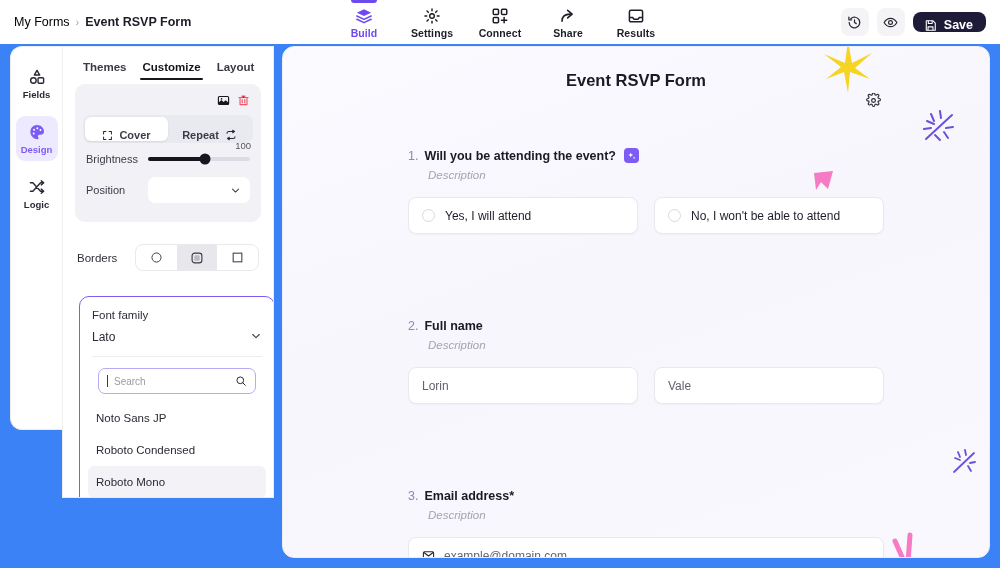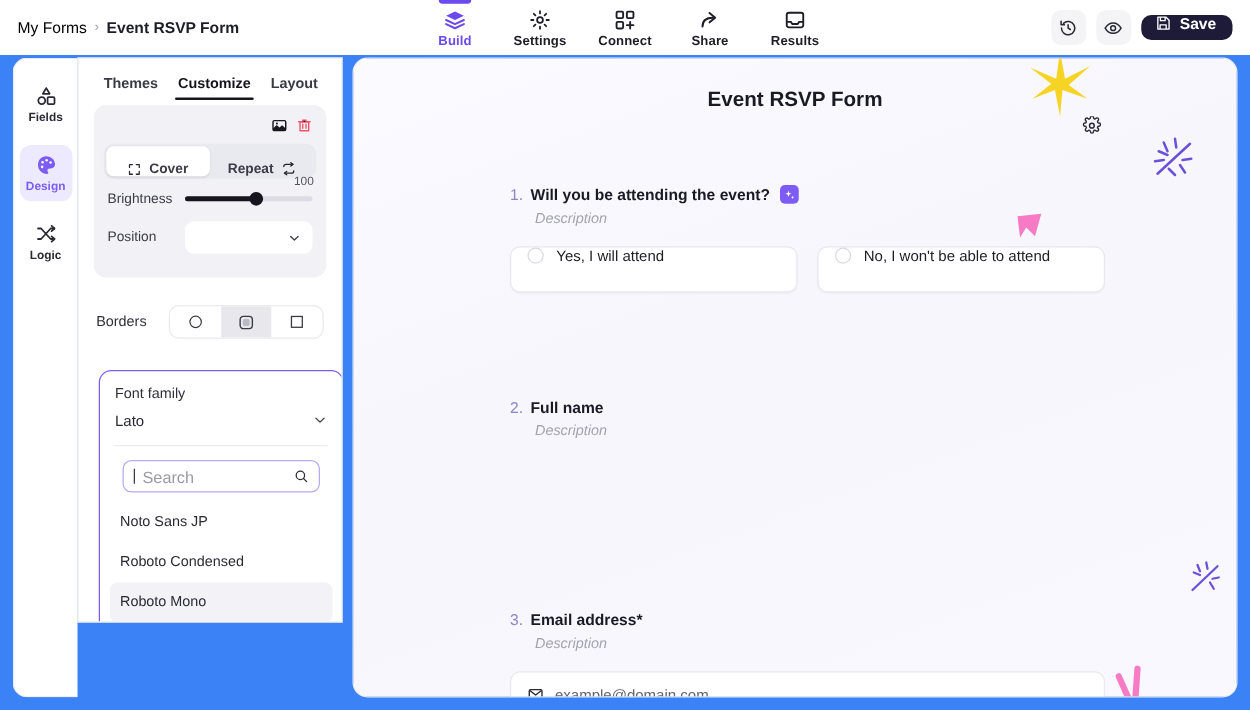--- a/index.html
+++ b/index.html
@@ -34,27 +34,27 @@
   }
   .navicon { width:18px; height:18px; display:block; }
 
   .topright { position:absolute; right:14px; top:8px; display:flex; align-items:center; gap:8px; }
   .iconbtn {
     width:28px; height:28px; border-radius:8px; background:#f4f4f6;
     display:flex; align-items:center; justify-content:center; cursor:pointer; border:none;
   }
   .savebtn {
     height:20px; padding:0 13px 0 11px; border-radius:8px; background:#1e1b38; color:#fff;
-    display:flex; align-items:flex-start; gap:7px; font-size:12.5px; font-weight:700;
+    display:flex; align-items:flex-end; gap:7px; font-size:12.5px; font-weight:700;
     cursor:pointer; border:none;
   }
 
   
   .rail {
-    position:absolute; left:10px; top:46px; width:52px; height:512px;
+    position:absolute; left:10px; top:46px; width:52px; height:384px;
     background:#fff; border:1px solid #ececed; border-radius:12px 0 0 12px;
     border-right:none; padding-top:14px;
   }
   .railitem {
     width:42px; margin:0 auto 10px; padding:7px 0 6px; border-radius:9px;
     display:flex; flex-direction:column; align-items:center; gap:3px; cursor:pointer;
   }
   .railitem .rlabel { font-size:9.5px; font-weight:700; color:#2a2a35; }
   .railitem.active { background:#ede9fe; }
   .railitem.active .rlabel { color:#7c5cf5; }
@@ -117,21 +117,21 @@
   .fontlabel { font-size:11.5px; color:#2f2f3a; font-weight:500; }
   .fontselect {
     margin-top:9px; height:27px; border-bottom:1px solid #ececed; display:flex;
     align-items:flex-start; justify-content:space-between; font-size:12px; color:#2a2a35; cursor:pointer;
   }
   .searchwrap {
     margin:11px 6px 0; height:26px; border:1px solid #b9a8f8; border-radius:7px;
     display:flex; align-items:center; padding:0 8px; gap:6px; background:#fff;
   }
   .caret { width:1px; height:12px; background:#3a3a46; }
-  .searchph { flex:1; font-size:13px; color:#9a9aa6; }
+  .searchph { flex:1; font-size:10px; color:#9a9aa6; }
   .fontlist { margin-top:8px; }
   .fontopt {
     height:32px; display:flex; align-items:center; padding:0 8px; margin:0 -4px;
     font-size:11.5px; color:#2a2a35; border-radius:6px; cursor:pointer;
   }
   .fontopt.hover { background:#f2f2f7; }
 
   
   .canvas {
     position:absolute; left:282px; top:46px; width:708px; height:512px;
@@ -150,21 +150,21 @@
   .qtitle { font-size:12.5px; font-weight:700; color:#1a1a24; line-height:18px; }
   .aibadge {
     width:15px; height:15px; border-radius:4px; background:#7c5cf5;
     display:flex; align-items:center; justify-content:center; margin-left:2px; margin-top:1px; cursor:pointer;
   }
   .qdesc { font-size:11.5px; font-style:italic; color:#a3a3ae; margin:4px 0 0 20px; }
 
   .opts { display:flex; gap:16px; margin-top:16px; }
   .opt {
     flex:1; height:37px; background:#fff; border:1px solid #e8e8ef; border-radius:8px;
-    display:flex; align-items:flex-start; gap:10px; padding:0 13px; cursor:pointer;
+    display:flex; align-items:center; gap:10px; padding:0 13px; cursor:pointer;
     box-shadow:0 1px 1.5px rgba(20,20,40,.035);
   }
   .radio { width:13px; height:13px; border-radius:50%; border:1.5px solid #d9d9e3; flex:none; }
   .opt span { font-size:12px; color:#1d1d28; }
 
   .fields { display:flex; gap:16px; margin-top:16px; }
   .field {
     flex:1; height:37px; background:#fff; border:1px solid #e8e8ef; border-radius:8px;
     display:flex; align-items:center; gap:9px; padding:0 13px;
     box-shadow:0 1px 1.5px rgba(20,20,40,.035); cursor:text;
@@ -471,20 +471,28 @@
         </div>
       </div>
     </div>
 
     <div class="q" style="top:270px;">
       <div class="qhead">
         <span class="qnum">2.</span>
         <span class="qtitle">Full name</span>
       </div>
       <div class="qdesc">Description</div>
+      <div class="fields">
+        <div class="field">
+          <span>Lorin</span>
+        </div>
+        <div class="field">
+          <span>Vale</span>
+        </div>
+      </div>
     </div>
 
     <div class="q" style="top:440px;">
       <div class="qhead">
         <span class="qnum">3.</span>
         <span class="qtitle">Email address*</span>
       </div>
       <div class="qdesc">Description</div>
       <div class="fields">
         <div class="field">

